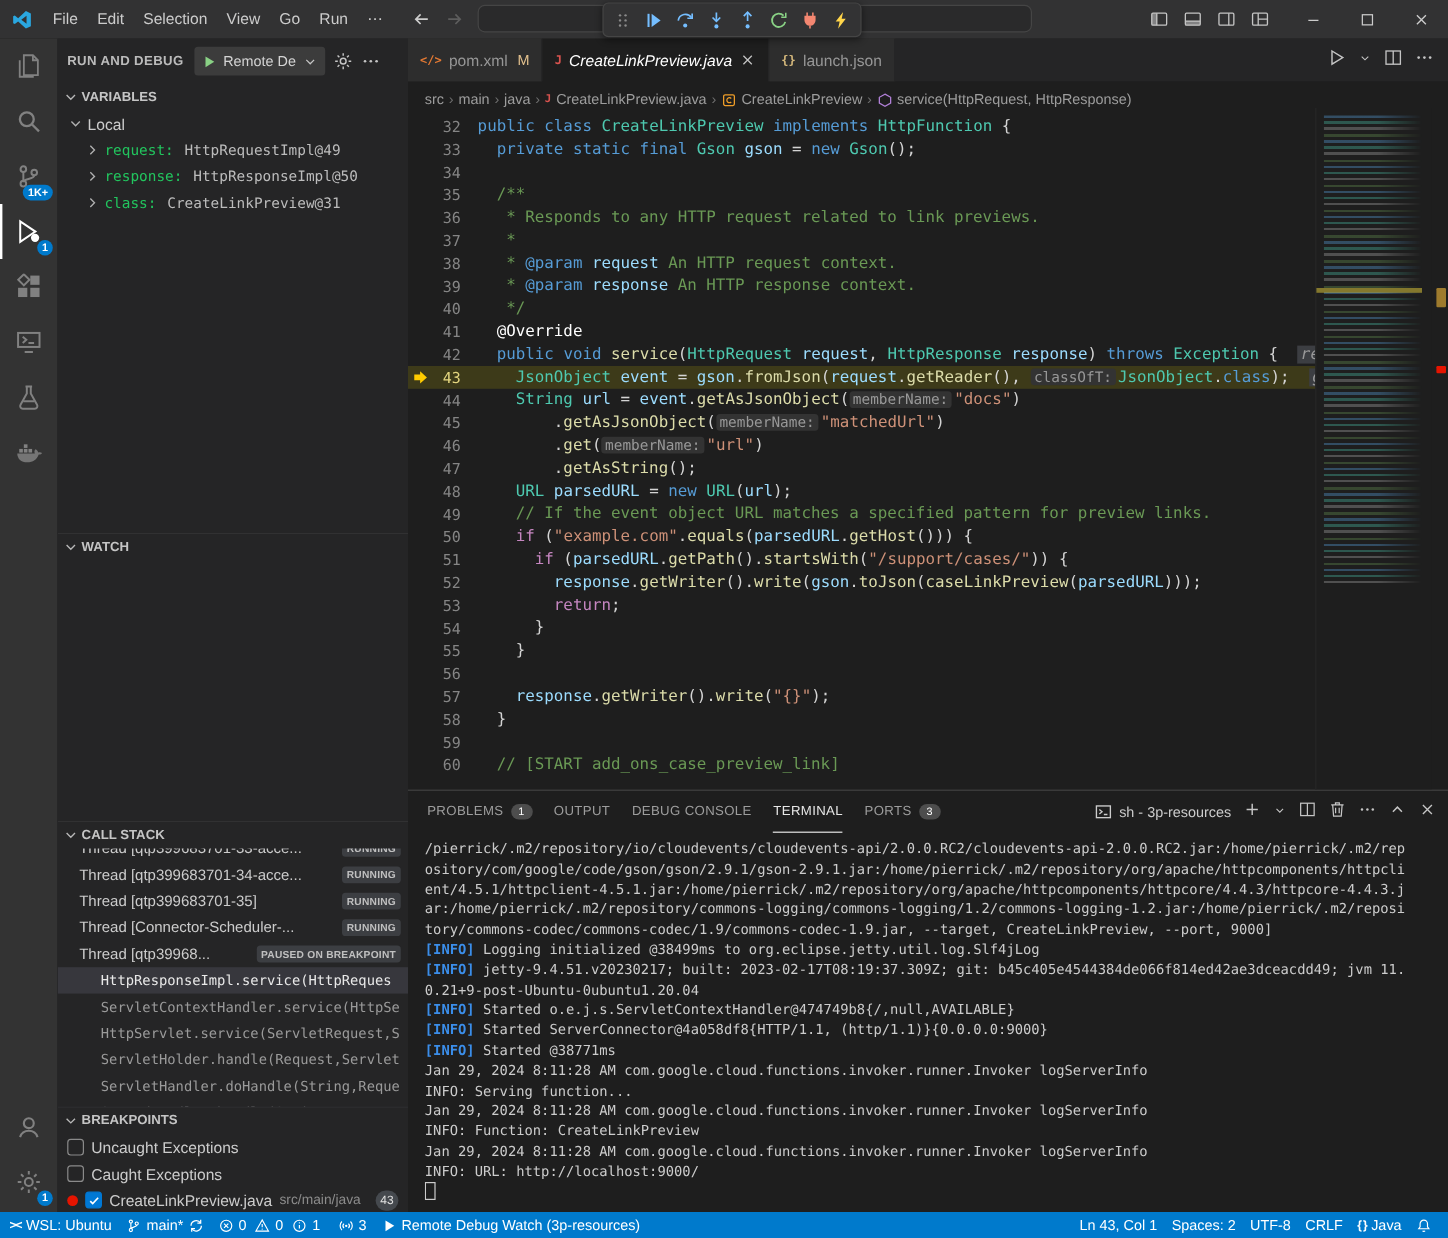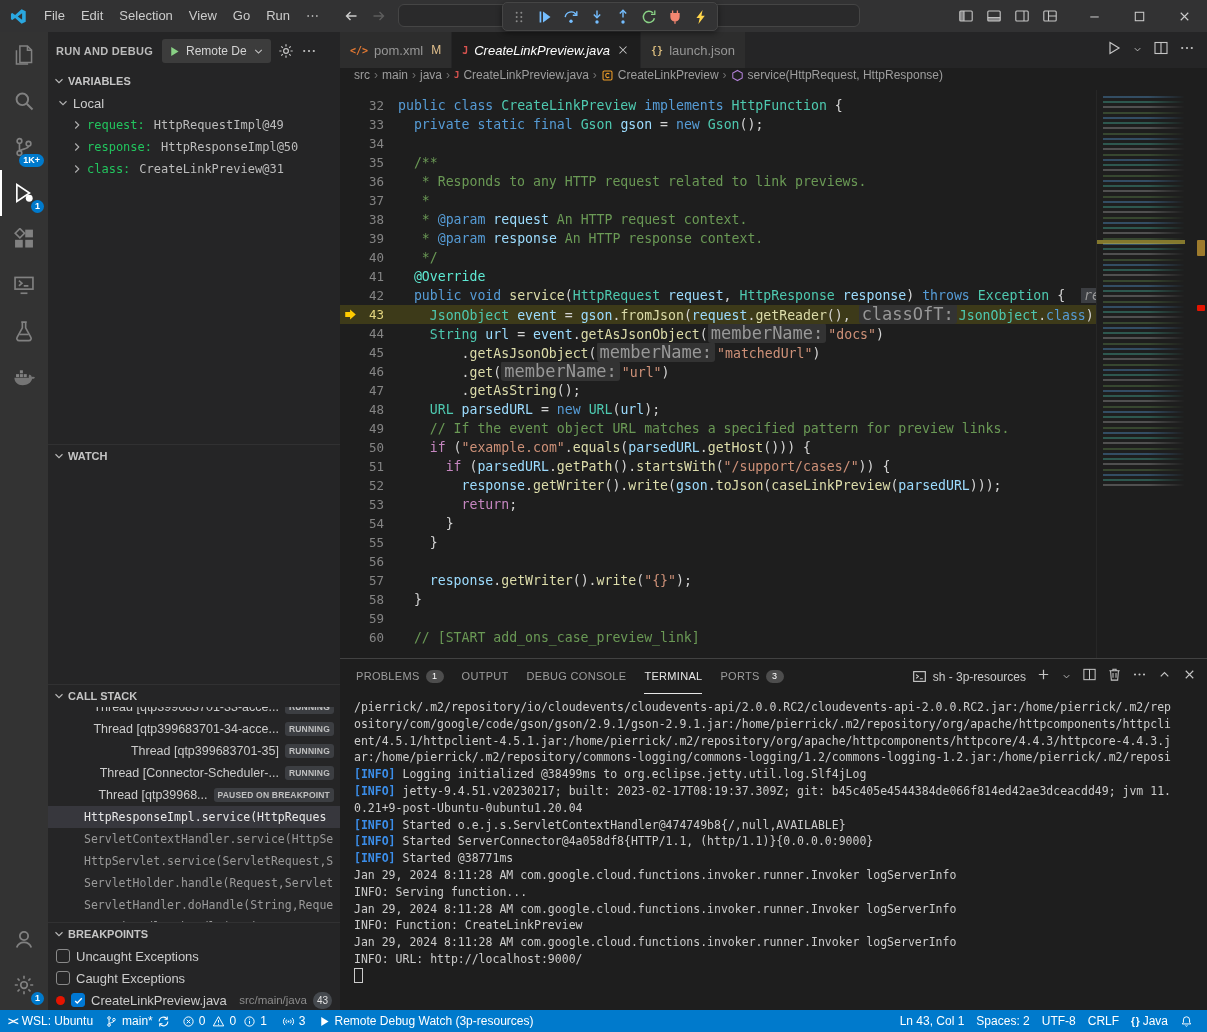--- a/index.html
+++ b/index.html
@@ -52,21 +52,21 @@
   .sb-iconbtn{color:#c5c5c5;display:flex;}
   .sb-iconbtn svg{width:16px;height:16px;}
   .section{display:flex;flex-direction:column;overflow:hidden;}
   .sec-variables{height:374px;flex:0 0 374px;}
   .sec-watch{height:240px;flex:0 0 240px;}
   .sec-callstack{height:238px;flex:0 0 238px;}
   .sec-breakpoints{height:88px;flex:0 0 88px;}
   .sec-header{height:22px;flex:0 0 22px;display:flex;align-items:center;gap:2px;padding:0 4px;font-size:11px;font-weight:700;color:#c5c5c5;}
   .sec-header svg{width:14px;height:14px;color:#b8b8b8;}
   .sec-watch .sec-header,.sec-callstack .sec-header,.sec-breakpoints .sec-header{border-top:1px solid #313132;}
-  .sec-body{flex:1;overflow:hidden;position:relative;text-align:right;}
+  .sec-body{flex:1;overflow:hidden;position:relative;}
   .tree-row{height:22px;display:flex;align-items:center;gap:3px;padding-left:8px;white-space:nowrap;overflow:hidden;}
   .tree-row svg{width:14px;height:14px;color:#b0b0b0;flex:0 0 14px;}
   .scope-row{color:#ccc;}
   .vars-item{padding-left:22px;font-family:"DejaVu Sans Mono",monospace;font-size:12px;}
   .var-name{color:#22c55e;}
   .var-val{color:#bcbcbc;margin-left:6px;}
   .cs-row{height:22px;display:flex;align-items:center;padding-left:18px;gap:6px;overflow:hidden;}
   .cs-row.thread .lbl{font-size:12.5px;color:#ccc;overflow:hidden;white-space:nowrap;flex:1;}
   .cs-badge{flex:0 0 auto;font-size:8.5px;font-weight:700;color:#c0c0c0;background:#3c3e42;border-radius:3px;padding:2px 4px;margin-right:6px;letter-spacing:.2px;white-space:nowrap;}
   .cs-row.frame{padding-left:36px;font-family:"DejaVu Sans Mono",monospace;font-size:11.5px;color:#9a9a9a;white-space:nowrap;}
@@ -91,40 +91,40 @@
   .fi-xml{color:#e37933;}
   .fi-java{color:#d9534f;}
   .fi-json{color:#d7ba7d;}
   .git-m{color:#e2c08d;font-size:12px;margin-left:2px;}
   .tab-close{display:flex;color:#c5c5c5;}
   .tab-close svg{width:14px;height:14px;}
   .tab-label.italic{font-style:italic;}
   .tabs-actions{margin-left:auto;display:flex;align-items:center;gap:10px;padding:0 12px;color:#c5c5c5;}
   .tabs-actions svg{width:16px;height:16px;}
   .tabs-actions .mini svg{width:11px;height:11px;}
-  #breadcrumbs{height:22px;flex:0 0 22px;display:flex;align-items:flex-start;padding-left:14px;font-size:12px;color:#9d9d9d;gap:3px;background:#1e1e1e;overflow:hidden;white-space:nowrap;}
+  #breadcrumbs{height:22px;flex:0 0 22px;display:flex;align-items:flex-end;padding-left:14px;font-size:12px;color:#9d9d9d;gap:3px;background:#1e1e1e;overflow:hidden;white-space:nowrap;}
   .bc-sep{color:#6e6e6e;padding:0 1px;}
   .bc-item{display:flex;align-items:center;gap:4px;white-space:nowrap;}
   .bc-item svg{width:13px;height:13px;}
   .bc-item .fi{font-size:9px;}
   #code-wrap{flex:1;position:relative;overflow:hidden;}
   #code-lines{position:absolute;left:0;top:0;right:110px;padding-top:6px;overflow:hidden;}
   .code-line{display:flex;height:19px;line-height:19px;font-family:"DejaVu Sans Mono",monospace;font-size:13.2px;white-space:pre;}
   .code-line .gutter{flex:0 0 58px;position:relative;color:#858585;}
   .code-line .num{position:absolute;right:14px;font-size:12.5px;}
   .code-line .txt{flex:1;overflow:hidden;}
   .code-line.cur{background:rgba(255,234,0,0.14);}
   .code-line.cur .num{color:#e3d57f;}
   .bp-arrow{position:absolute;left:4px;top:3px;width:13px;height:13px;}
   .bp-arrow svg{width:13px;height:13px;display:block;}
   .tk-kw{color:#569cd6;} .tk-ctrl{color:#c586c0;} .tk-type{color:#4ec9b0;}
   .tk-fn{color:#dcdcaa;} .tk-str{color:#ce9178;} .tk-cmt{color:#6a9955;}
-  .tk-var{color:#9cdcfe;} .tk-ann{color:#5eead4;} .tk-doctag{color:#569cd6;}
+  .tk-var{color:#9cdcfe;} .tk-ann{color:#ffffff;} .tk-doctag{color:#569cd6;}
   .tk-docparam{color:#9cdcfe;} .tk-pl{color:#d4d4d4;}
-  .tk-hint{color:#989898;background:#333;border-radius:3px;padding:0 3px;margin-right:2px;font-size:17px;}
+  .tk-hint{color:#989898;background:#333;border-radius:3px;padding:0 3px;margin-right:2px;font-size:12px;}
   .tk-dbg{color:#9a9a9a;background:#3c3e42;font-style:italic;padding:0 3px;margin-left:8px;}
   #minimap{position:absolute;top:0;right:14px;width:96px;height:100%;background:#1e1e1e;border-left:1px solid #272727;}
   .mm-tex{position:absolute;left:6px;right:8px;top:6px;height:392px;
     background:repeating-linear-gradient(to bottom,rgba(86,156,214,.38) 0 2px,transparent 2px 5px,rgba(78,201,176,.34) 5px 7px,transparent 7px 10px,rgba(212,212,212,.28) 10px 12px,transparent 12px 16px,rgba(106,153,85,.34) 16px 18px,transparent 18px 21px);
     -webkit-mask-image:linear-gradient(to right,#000 0 55%,rgba(0,0,0,.35) 85%,transparent);
     mask-image:linear-gradient(to right,#000 0 55%,rgba(0,0,0,.35) 85%,transparent);}
   .mm-cur{position:absolute;left:0;right:8px;top:150px;height:4px;background:rgba(234,210,60,.5);}
   #ruler{position:absolute;top:0;right:0;width:14px;height:100%;}
   .ruler-mark{position:absolute;right:2px;width:8px;border-radius:1px;}
 
@@ -793,20 +793,21 @@
                     <path d="M4 4l8 8M12 4l-8 8"></path>
                   </svg>
                 </span></span>
             </div>
           </div>
         <div id="terminal">
             <div class="tline"><span>/pierrick/.m2/repository/io/cloudevents/cloudevents-api/2.0.0.RC2/cloudevents-api-2.0.0.RC2.jar:/home/pierrick/.m2/rep</span></div>
             <div class="tline"><span>ository/com/google/code/gson/gson/2.9.1/gson-2.9.1.jar:/home/pierrick/.m2/repository/org/apache/httpcomponents/httpcli</span></div>
             <div class="tline"><span>ent/4.5.1/httpclient-4.5.1.jar:/home/pierrick/.m2/repository/org/apache/httpcomponents/httpcore/4.4.3/httpcore-4.4.3.j</span></div>
             <div class="tline"><span>ar:/home/pierrick/.m2/repository/commons-logging/commons-logging/1.2/commons-logging-1.2.jar:/home/pierrick/.m2/reposi</span></div>
+            <div class="tline"><span>tory/commons-codec/commons-codec/1.9/commons-codec-1.9.jar, --target, CreateLinkPreview, --port, 9000]</span></div>
             <div class="tline"><span class="tinfo">[INFO]</span><span> Logging initialized @38499ms to org.eclipse.jetty.util.log.Slf4jLog</span></div>
             <div class="tline"><span class="tinfo">[INFO]</span><span> jetty-9.4.51.v20230217; built: 2023-02-17T08:19:37.309Z; git: b45c405e4544384de066f814ed42ae3dceacdd49; jvm 11.</span></div>
             <div class="tline"><span>0.21+9-post-Ubuntu-0ubuntu1.20.04</span></div>
             <div class="tline"><span class="tinfo">[INFO]</span><span> Started o.e.j.s.ServletContextHandler@474749b8{/,null,AVAILABLE}</span></div>
             <div class="tline"><span class="tinfo">[INFO]</span><span> Started ServerConnector@4a058df8{HTTP/1.1, (http/1.1)}{0.0.0.0:9000}</span></div>
             <div class="tline"><span class="tinfo">[INFO]</span><span> Started @38771ms</span></div>
             <div class="tline"><span>Jan 29, 2024 8:11:28 AM com.google.cloud.functions.invoker.runner.Invoker logServerInfo</span></div>
             <div class="tline"><span>INFO: Serving function...</span></div>
             <div class="tline"><span>Jan 29, 2024 8:11:28 AM com.google.cloud.functions.invoker.runner.Invoker logServerInfo</span></div>
             <div class="tline"><span>INFO: Function: CreateLinkPreview</span></div>

